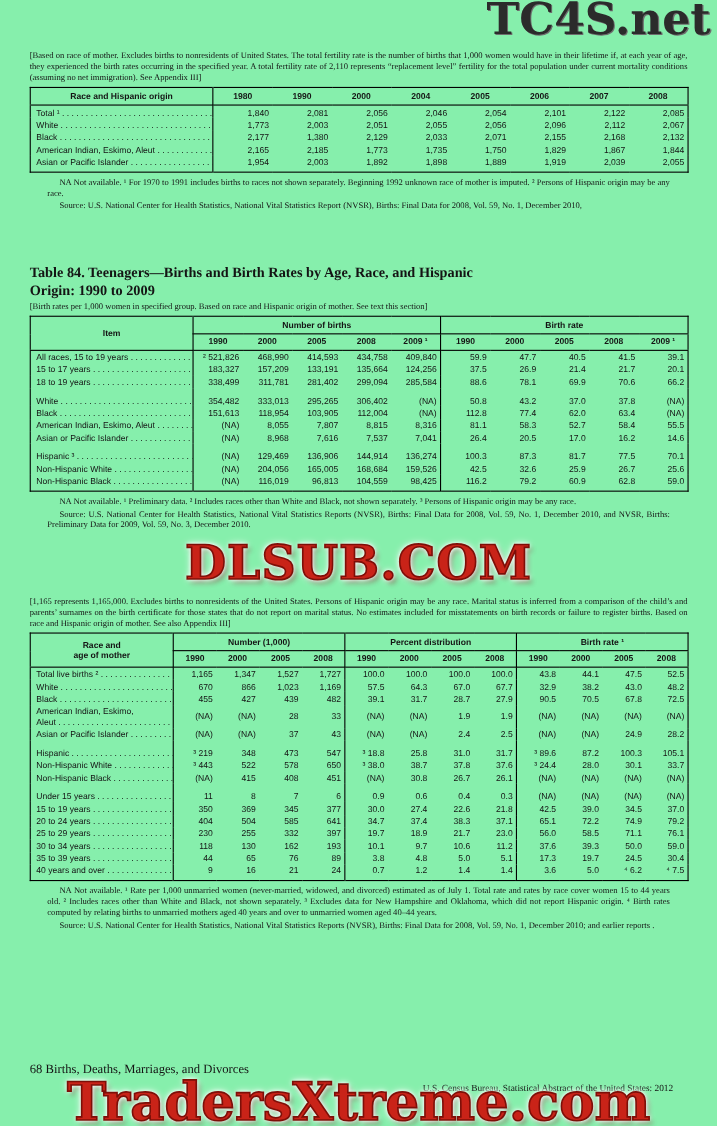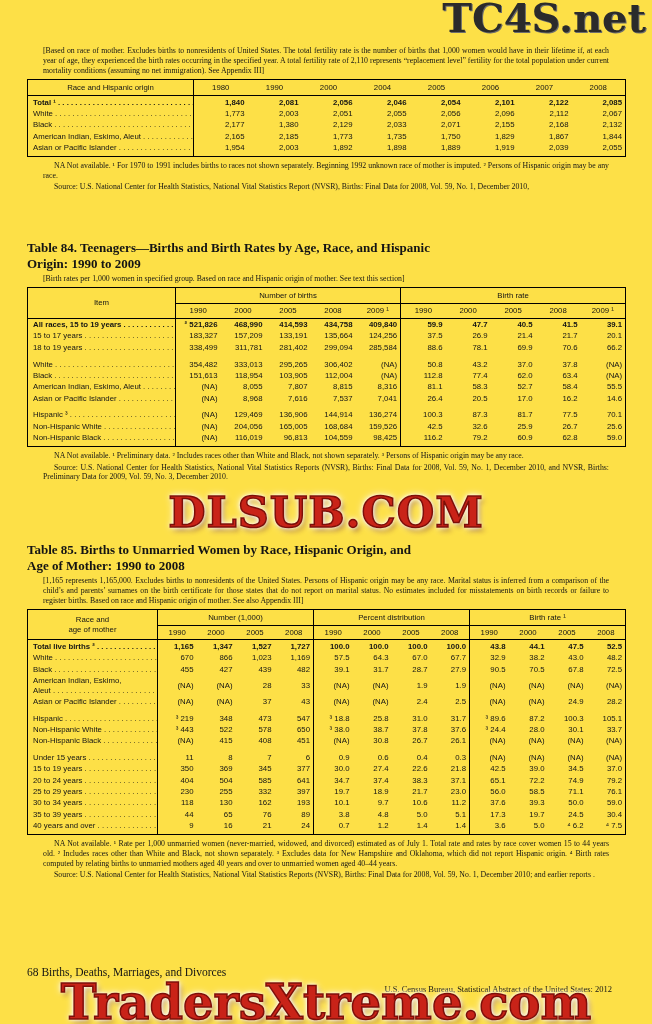--- a/index.html
+++ b/index.html
@@ -1,42 +1,42 @@
 <!DOCTYPE html>
 <html><head>
 <meta charset="utf-8">
 <style>
   *{box-sizing:border-box}
   html,body{margin:0;padding:0;background:#9a9a9a}
-  .page{position:relative;width:652px;height:1024px;margin:0 auto;background:#fde047;
+  .page{position:relative;width:652px;height:1024px;margin:0 auto;background:#86efac;
         font-family:"Liberation Serif",serif;color:#141414;overflow:hidden}
   .content{padding:46px 27px 0}
 
   .ttl{font-size:13px;font-weight:bold;margin:0 0 3px;line-height:1.18;white-space:pre-line}
-  .hn{font-size:7.8px;line-height:1.27;margin:0 16px 3px;text-align:justify}
+  .hn{font-size:7.8px;line-height:1.27;margin:0 0 3px;text-align:justify}
   .fn{font-size:7.8px;line-height:1.27;margin:2px 16px 0;text-indent:11px;text-align:justify}
 
   section{margin:0}
   .sec-83{margin-bottom:48px}
   .sec-84{margin-bottom:60px}
 
   table.tbl{border-collapse:collapse;table-layout:fixed;width:598px;border:1px solid #000;
             font-family:"Liberation Sans",sans-serif;font-size:7.8px;margin:3px 0 4px}
-  .tbl th{font-weight:normal;padding:3px 2px;line-height:1.2;overflow:hidden}
+  .tbl th{font-weight:bold;padding:3px 2px;line-height:1.2;overflow:hidden}
   .tbl th.stub{border-right:1px solid #000;border-bottom:1px solid #000;vertical-align:middle;white-space:pre-line}
   .tbl th.grp{border-right:1px solid #000;border-bottom:1px solid #000}
   .tbl th.glast{border-right:none}
   .tbl th.yr{border-bottom:1px solid #000;padding:2px 1px}
   .tbl th.b,.tbl td.b{border-right:1px solid #000}
   .tbl td{padding:1.6px 3px 0;line-height:1.25;overflow:hidden}
   .tbl td.label{white-space:nowrap;border-right:1px solid #000;padding-left:5px}
   .tbl td.label::after{content:" . . . . . . . . . . . . . . . . . . . . . . . . . . . . . . . . . . . . . . . . . . . . . . . ."}
   .tbl td.wrap{white-space:pre}
   .tbl td.num{text-align:right}
-  .tbl tr.bold td{font-weight:bold}
+  .tbl tr.bold td{font-weight:normal}
   .tbl tr.sep td{padding-top:7px}
   .tbl tr.rule td{border-top:1px solid #000;padding-top:2px}
   .tbl tbody tr:last-child td{padding-bottom:3px}
 
   .wm-top{position:absolute;top:-6px;right:6px;z-index:5;white-space:nowrap;
           font-family:"DejaVu Serif",serif;font-weight:bold;font-size:40px;letter-spacing:0;
           color:#2b2b2b;text-shadow:1px 1px 0 #6e6e6e}
   .wm-mid{position:absolute;top:487px;left:50%;transform:translateX(-50%);z-index:5;white-space:nowrap;
           font-family:"DejaVu Serif",serif;font-weight:bold;font-size:43px;letter-spacing:1px;
           color:#c92318;-webkit-text-stroke:1.5px #7d0f08;
@@ -301,22 +301,20 @@
               <td class="num">62.8</td>
               <td class="num">59.0</td>
             </tr>
           </tbody>
       </table>
       <p class="fn">NA Not available. ¹ Preliminary data. ² Includes races other than White and Black, not shown separately. ³ Persons of Hispanic origin may be any race.</p>
       <p class="fn">Source: U.S. National Center for Health Statistics, National Vital Statistics Reports (NVSR), Births: Final Data for 2008, Vol. 59, No. 1, December 2010, and NVSR, Births: Preliminary Data for 2009, Vol. 59, No. 3, December 2010.</p>
     </section>
 
     <section class="sec-85">
-      <h2 class="ttl">Table 85. Births to Unmarried Women by Race, Hispanic Origin, and
-Age of Mother: 1990 to 2008</h2>
       <p class="hn">[1,165 represents 1,165,000. Excludes births to nonresidents of the United States. Persons of Hispanic origin may be any race. Marital status is inferred from a comparison of the child’s and parents’ surnames on the birth certificate for those states that do not report on marital status. No estimates included for misstatements on birth records or failure to register births. Based on race and Hispanic origin of mother. See also Appendix III]</p>
       <table class="tbl">
         <colgroup>
             <col style="width:130px">
             <col span="12" style="width:39px">
           </colgroup>
         <thead>
           <tr>
             <th class="stub" rowspan="2">Race and
 age of mother</th>

